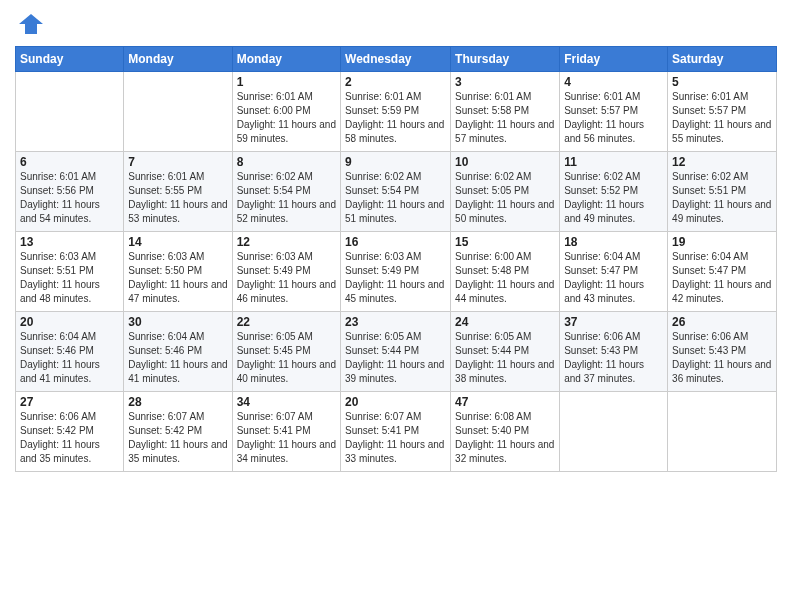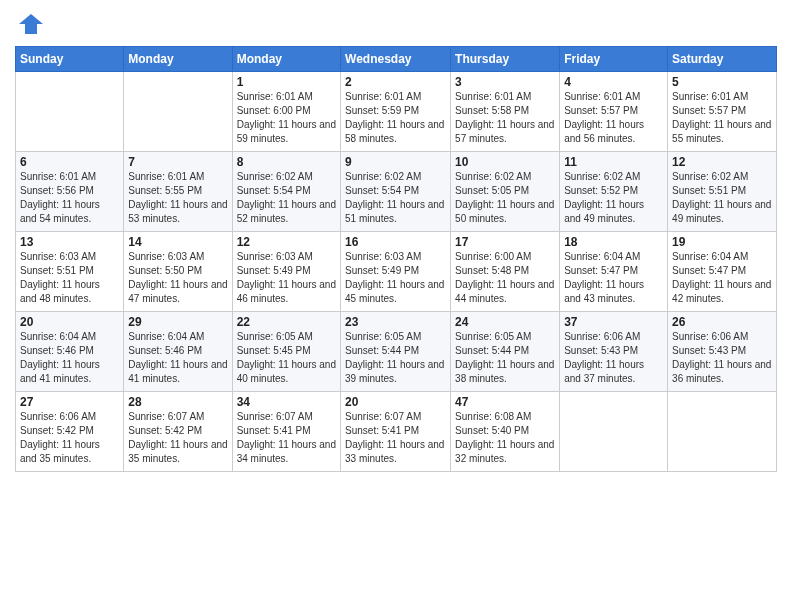--- a/index.html
+++ b/index.html
@@ -225,21 +225,21 @@
 Sunset: 5:49 PM
 Daylight: 11 hours and 46 minutes.</div>
           </td>
           <td>
             <span class="day-number">16</span>
             <div class="day-info">Sunrise: 6:03 AM
 Sunset: 5:49 PM
 Daylight: 11 hours and 45 minutes.</div>
           </td>
           <td>
-            <span class="day-number">17</span>
+            <span class="day-number">15</span>
             <div class="day-info">Sunrise: 6:00 AM
 Sunset: 5:48 PM
 Daylight: 11 hours and 44 minutes.</div>
           </td>
           <td>
             <span class="day-number">18</span>
             <div class="day-info">Sunrise: 6:04 AM
 Sunset: 5:47 PM
 Daylight: 11 hours and 43 minutes.</div>
           </td>
@@ -251,21 +251,21 @@
           </td>
         </tr>
         <tr>
           <td>
             <span class="day-number">20</span>
             <div class="day-info">Sunrise: 6:04 AM
 Sunset: 5:46 PM
 Daylight: 11 hours and 41 minutes.</div>
           </td>
           <td>
-            <span class="day-number">29</span>
+            <span class="day-number">30</span>
             <div class="day-info">Sunrise: 6:04 AM
 Sunset: 5:46 PM
 Daylight: 11 hours and 41 minutes.</div>
           </td>
           <td>
             <span class="day-number">22</span>
             <div class="day-info">Sunrise: 6:05 AM
 Sunset: 5:45 PM
 Daylight: 11 hours and 40 minutes.</div>
           </td>

